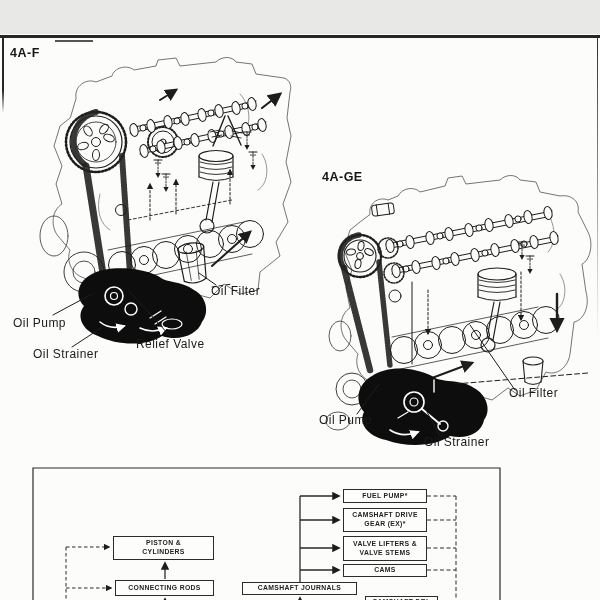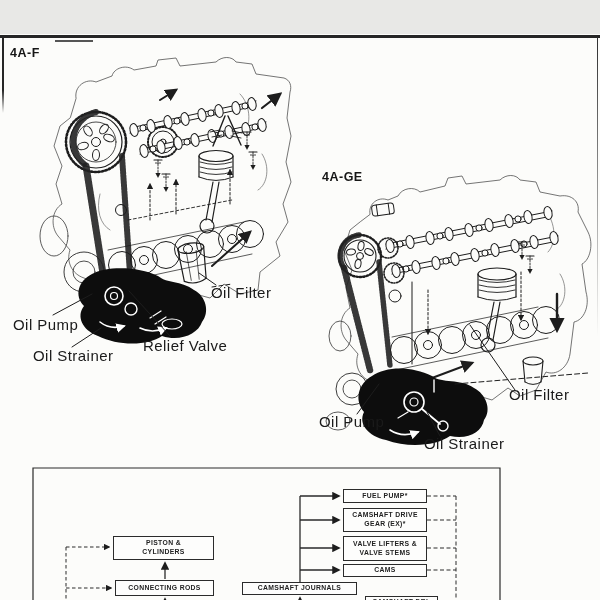--- a/index.html
+++ b/index.html
@@ -10,21 +10,21 @@
   .scan-border-top{position:absolute;left:0;top:1px;width:600px;height:3px;background:#262626;}
   .scan-border-top2{position:absolute;left:55px;top:6px;width:38px;height:1.5px;background:#555;}
   .scan-border-left{position:absolute;left:2px;top:3px;width:1.5px;height:76px;
     background:linear-gradient(#262626 70%,rgba(38,38,38,0));}
   .scan-border-right{position:absolute;left:596.5px;top:3px;width:1.2px;height:300px;
     background:linear-gradient(#2e2e2e,rgba(46,46,46,0));}
   .section-heading{
     position:absolute;font-size:12.5px;font-weight:bold;letter-spacing:.5px;color:#161616;z-index:3;
   }
   .callout{
-    position:absolute;font-size:15px;letter-spacing:.45px;color:#1a1a1a;z-index:3;white-space:nowrap;
+    position:absolute;font-size:12px;letter-spacing:.45px;color:#1a1a1a;z-index:3;white-space:nowrap;
   }
   .art{position:absolute;left:0;top:0;z-index:1;}
   .fc-box{
     position:absolute;box-sizing:border-box;border:1.3px solid #2b2b2b;background:#fdfdfc;
     display:flex;flex-direction:column;align-items:center;justify-content:center;
     font-size:6.8px;font-weight:bold;letter-spacing:.35px;line-height:1.32;
     text-align:center;color:#222;z-index:2;white-space:nowrap;
   }
 </style>
 </head>
@@ -358,21 +358,21 @@
       <line x1="427" y1="486" x2="456" y2="486" stroke-width="1" stroke-dasharray="4,2.5"></line>
       <line x1="427" y1="514" x2="456" y2="514" stroke-width="1" stroke-dasharray="4,2.5"></line>
       <line x1="427" y1="536" x2="456" y2="536" stroke-width="1" stroke-dasharray="4,2.5"></line>
       <line x1="438" y1="573" x2="456" y2="573" stroke-width="1" stroke-dasharray="4,2.5"></line>
       <line x1="456" y1="462" x2="456" y2="600" stroke-width="1" stroke-dasharray="4,2.5"></line>
     </g>
   </svg>
 
   <div class="callout" style="left:13px;top:282px">Oil Pump</div>
   <div class="callout" style="left:33px;top:313px">Oil Strainer</div>
-  <div class="callout" style="left:143px;top:303px">Relief Valve</div>
+  <div class="callout" style="left:136px;top:303px">Relief Valve</div>
   <div class="callout" style="left:211px;top:250px">Oil Filter</div>
   <div class="callout" style="left:509px;top:352px">Oil Filter</div>
   <div class="callout" style="left:319px;top:379px">Oil Pump</div>
   <div class="callout" style="left:424px;top:401px">Oil Strainer</div>
 
   <div class="fc-box" style="left:113px;top:502px;width:101px;height:24px">
     <span>PISTON &amp;</span>
     <span>CYLINDERS</span>
   </div>
   <div class="fc-box" style="left:115px;top:546px;width:99px;height:16px">

